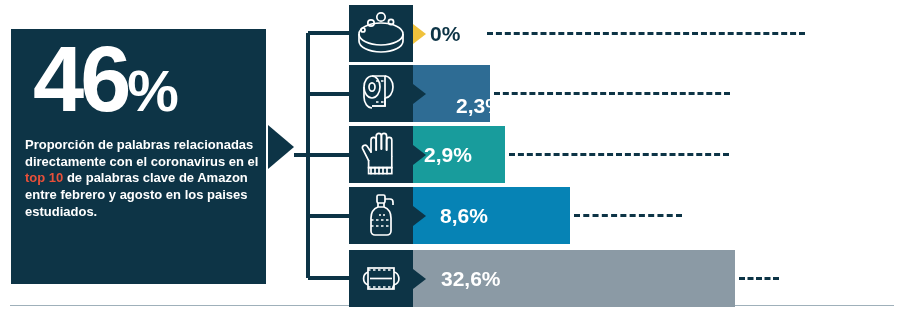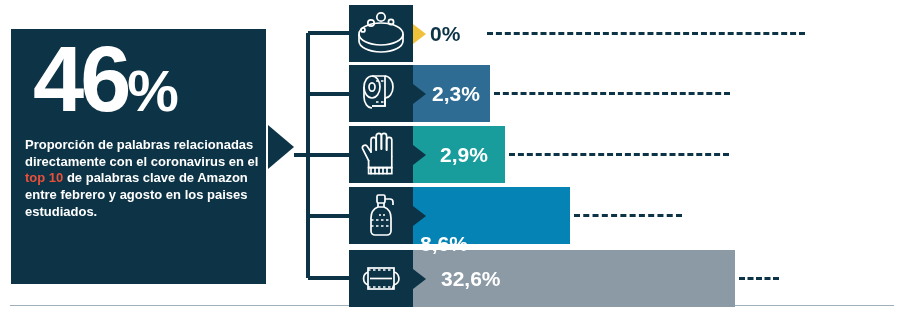--- a/index.html
+++ b/index.html
@@ -163,21 +163,21 @@
           <path d="M23 11 h13 v30 h-13"></path>
           <path d="M36 11 a8 11 0 0 1 0 22"></path>
           <path d="M36 33 v8 h-13"></path>
           <path d="M15 22 v10 a8 11 0 0 0 8 11"></path>
           <line x1="27" y1="16" x2="36" y2="16" stroke-dasharray="2.5,2.5"></line>
           <line x1="27" y1="37" x2="36" y2="37" stroke-dasharray="2.5,2.5"></line>
         </g>
       </svg>
     </div>
     <div class="notch"></div>
-    <div class="val" style="left:432px;">2,3%</div>
+    <div class="val" style="left:456px;margin-top:12px;">2,3%</div>
     <div class="dash" style="left:494px;width:236px;"></div>
 
   </div>
 
   <div class="row" style="top:126px;">
     <div class="bar" style="width:92px;background:#189C9C;"></div>
     <div class="icon-box">
       <svg width="64" height="57" viewBox="0 0 64 57">
         <g stroke="#ffffff" stroke-width="1.7" fill="none" stroke-linecap="round">
           <path d="M22 26 v-12 a2.6 2.6 0 0 1 5.2 0 v10"></path>
@@ -189,42 +189,42 @@
           <rect x="19.6" y="41.6" width="23.2" height="6"></rect>
           <line x1="22" y1="41.6" x2="22" y2="47.6"></line>
           <line x1="26" y1="41.6" x2="26" y2="47.6"></line>
           <line x1="30" y1="41.6" x2="30" y2="47.6"></line>
           <line x1="34" y1="41.6" x2="34" y2="47.6"></line>
           <line x1="38" y1="41.6" x2="38" y2="47.6"></line>
         </g>
       </svg>
     </div>
     <div class="notch"></div>
-    <div class="val" style="left:440px;text-align:right;">2,9%</div>
+    <div class="val" style="left:424px;text-align:right;">2,9%</div>
     <div class="dash" style="left:509px;width:220px;"></div>
 
   </div>
 
   <div class="row" style="top:187px;">
     <div class="bar" style="width:157px;background:#0683B5;"></div>
     <div class="icon-box">
       <svg width="64" height="57" viewBox="0 0 64 57">
         <g stroke="#ffffff" stroke-width="1.7" fill="none">
           <rect x="28" y="8" width="8" height="8" rx="1.5"></rect>
           <path d="M36 12 h5 a3 3 0 0 1 3 3 v3"></path>
           <path d="M29 16 v4 h6 v-4"></path>
           <path d="M29 20 c-5 2 -7 6 -7 11 v13 a4 4 0 0 0 4 4 h12 a4 4 0 0 0 4 -4 v-13 c0 -5 -2 -9 -7 -11"></path>
           <line x1="22" y1="33" x2="42" y2="33" stroke-dasharray="2.5,2.5"></line>
           <line x1="22" y1="39" x2="42" y2="39" stroke-dasharray="2.5,2.5"></line>
           <line x1="30" y1="28" x2="36" y2="28" stroke-dasharray="2,2"></line>
         </g>
       </svg>
     </div>
     <div class="notch"></div>
-    <div class="val" style="left:420px;margin-top:28px;">8,6%</div>
+    <div class="val" style="left:440px;">8,6%</div>
     <div class="dash" style="left:574px;width:108px;"></div>
 
   </div>
 
   <div class="row" style="top:250px;">
     <div class="bar" style="width:322px;background:#8B9AA5;"></div>
     <div class="icon-box">
       <svg width="64" height="57" viewBox="0 0 64 57">
         <g stroke="#ffffff" stroke-width="1.7" fill="none">
           <rect x="19" y="18" width="26" height="21"></rect>

